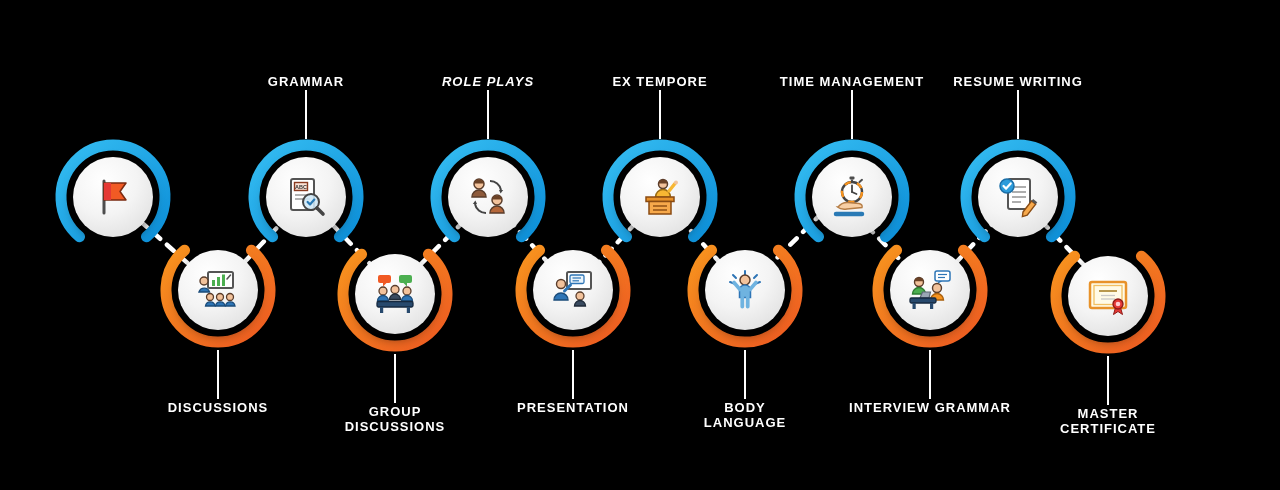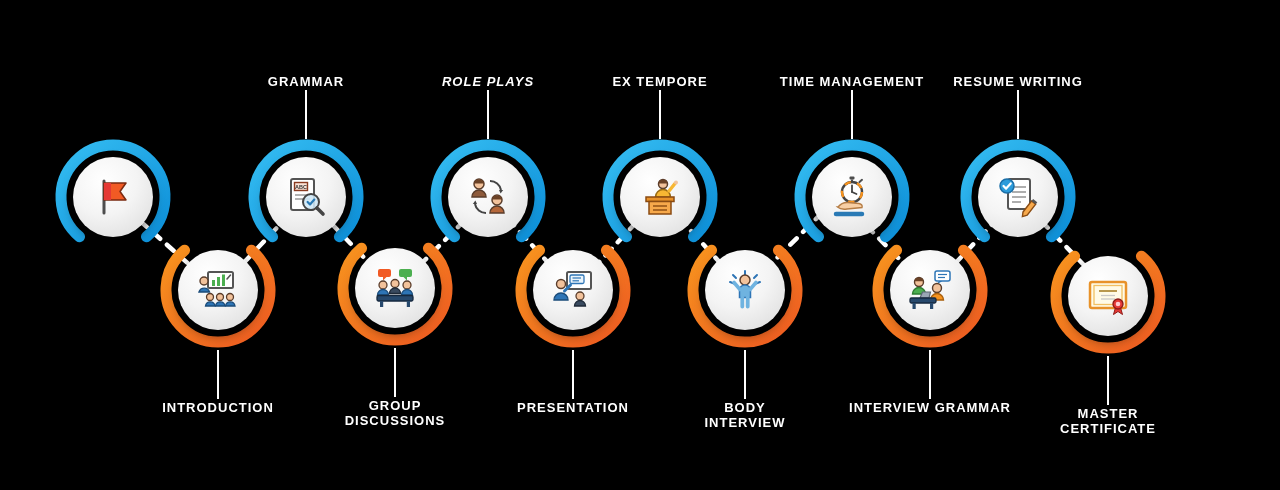--- a/index.html
+++ b/index.html
@@ -17,21 +17,21 @@
   .vline{position:absolute;left:59px;width:2px;background:#fff;}
   .node.top .vline{top:-47px;height:49px;}
   .node.bottom .vline{bottom:-49px;height:49px;}
   .label{position:absolute;left:50%;transform:translateX(-50%);color:#fff;font-weight:700;
          font-size:13px;letter-spacing:1px;text-align:center;white-space:nowrap;line-height:1.18;}
   .node.top .label{bottom:168px;}
   .node.bottom .label{top:170px;}
   .label.wrap{white-space:normal;width:112px;}
   
   .n1{left:53px;top:137px;}   .n2{left:158px;top:230px;}
-  .n3{left:246px;top:137px;}  .n4{left:335px;top:228px;text-decoration:underline;}
+  .n3{left:246px;top:137px;}  .n4{left:335px;top:234px;text-decoration:underline;}
   .n5{left:428px;top:137px;font-style:italic;}  .n6{left:513px;top:230px;}
   .n7{left:600px;top:137px;}  .n8{left:685px;top:230px;}
   .n9{left:792px;top:137px;}  .n10{left:870px;top:230px;}
   .n11{left:958px;top:137px;} .n12{left:1048px;top:236px;}
 </style>
 </head>
 <body>
 
 <div class="canvas">
 
@@ -77,21 +77,21 @@
         <path d="M5 26 a5.5 5.5 0 0 1 10.5 0 z" fill="#2e75b6" stroke="#1b4c7a" stroke-width="1.4"></path>
         <circle cx="16" cy="31" r="3.5" fill="#f2c29b" stroke="#5a3d2b" stroke-width="1.3"></circle>
         <path d="M11.5 40 a4.8 4.8 0 0 1 9.5 0 z" fill="#2e75b6" stroke="#1b4c7a" stroke-width="1.3"></path>
         <circle cx="26" cy="31" r="3.5" fill="#f2c29b" stroke="#5a3d2b" stroke-width="1.3"></circle>
         <path d="M21.5 40 a4.8 4.8 0 0 1 9.5 0 z" fill="#2e75b6" stroke="#1b4c7a" stroke-width="1.3"></path>
         <circle cx="36" cy="31" r="3.5" fill="#f2c29b" stroke="#5a3d2b" stroke-width="1.3"></circle>
         <path d="M31.5 40 a4.8 4.8 0 0 1 9.5 0 z" fill="#2e75b6" stroke="#1b4c7a" stroke-width="1.3"></path>
       </svg>
     </div>
     <div class="vline"></div>
-    <div class="label">INTRODUCTION</div>
+    <div class="label">DISCUSSIONS</div>
   </div>
 
   <div class="node top n3">
     <svg class="arc" viewBox="0 0 120 120">
       <path d="M26.57 99.83 A52 52 0 1 1 93.43 99.83" stroke="url(#gradBlue)"></path>
     </svg>
     <div class="disc">
       <svg class="ic" viewBox="0 0 48 48">
         <rect x="9" y="6" width="23" height="31" rx="2" fill="#ffffff" stroke="#555555" stroke-width="2"></rect>
         <rect x="12.5" y="9.5" width="13" height="8" fill="#fbe3d6" stroke="#8a3b20" stroke-width="1.4"></rect>
@@ -203,21 +203,21 @@
     <div class="disc">
       <svg class="ic" viewBox="0 0 48 48">
         <path d="M12 9 l3 3 M36 9 l-3 3 M9 16 l4 1.5 M39 16 l-4 1.5 M24 5 v4" stroke="#2e75b6" stroke-width="2" stroke-linecap="round"></path>
         <circle cx="24" cy="14" r="5" fill="#f2c29b" stroke="#5a3d2b" stroke-width="1.5"></circle>
         <path d="M24 19 c-3.2 0 -5.5 2.2 -5.5 5.5 v7 h11 v-7 c0 -3.3 -2.3 -5.5 -5.5 -5.5 z" fill="#6fb3e0" stroke="#2e75b6" stroke-width="1.5"></path>
         <path d="M19 23.5 L13 16.5 M29 23.5 L35 16.5" stroke="#6fb3e0" stroke-width="3.6" stroke-linecap="round"></path>
         <path d="M21.3 31.5 v9 M26.7 31.5 v9" stroke="#6fb3e0" stroke-width="3.8" stroke-linecap="round"></path>
       </svg>
     </div>
     <div class="vline"></div>
-    <div class="label wrap">BODY INTERVIEW</div>
+    <div class="label wrap">BODY LANGUAGE</div>
   </div>
 
   <div class="node top n9">
     <svg class="arc" viewBox="0 0 120 120">
       <path d="M26.57 99.83 A52 52 0 1 1 93.43 99.83" stroke="url(#gradBlue)"></path>
     </svg>
     <div class="disc">
       <svg class="ic" viewBox="0 0 48 48">
         <rect x="21.5" y="3.5" width="5" height="3" rx="1" fill="#4d4d4d"></rect>
         <line x1="24" y1="6.5" x2="24" y2="9" stroke="#4d4d4d" stroke-width="2"></line>

